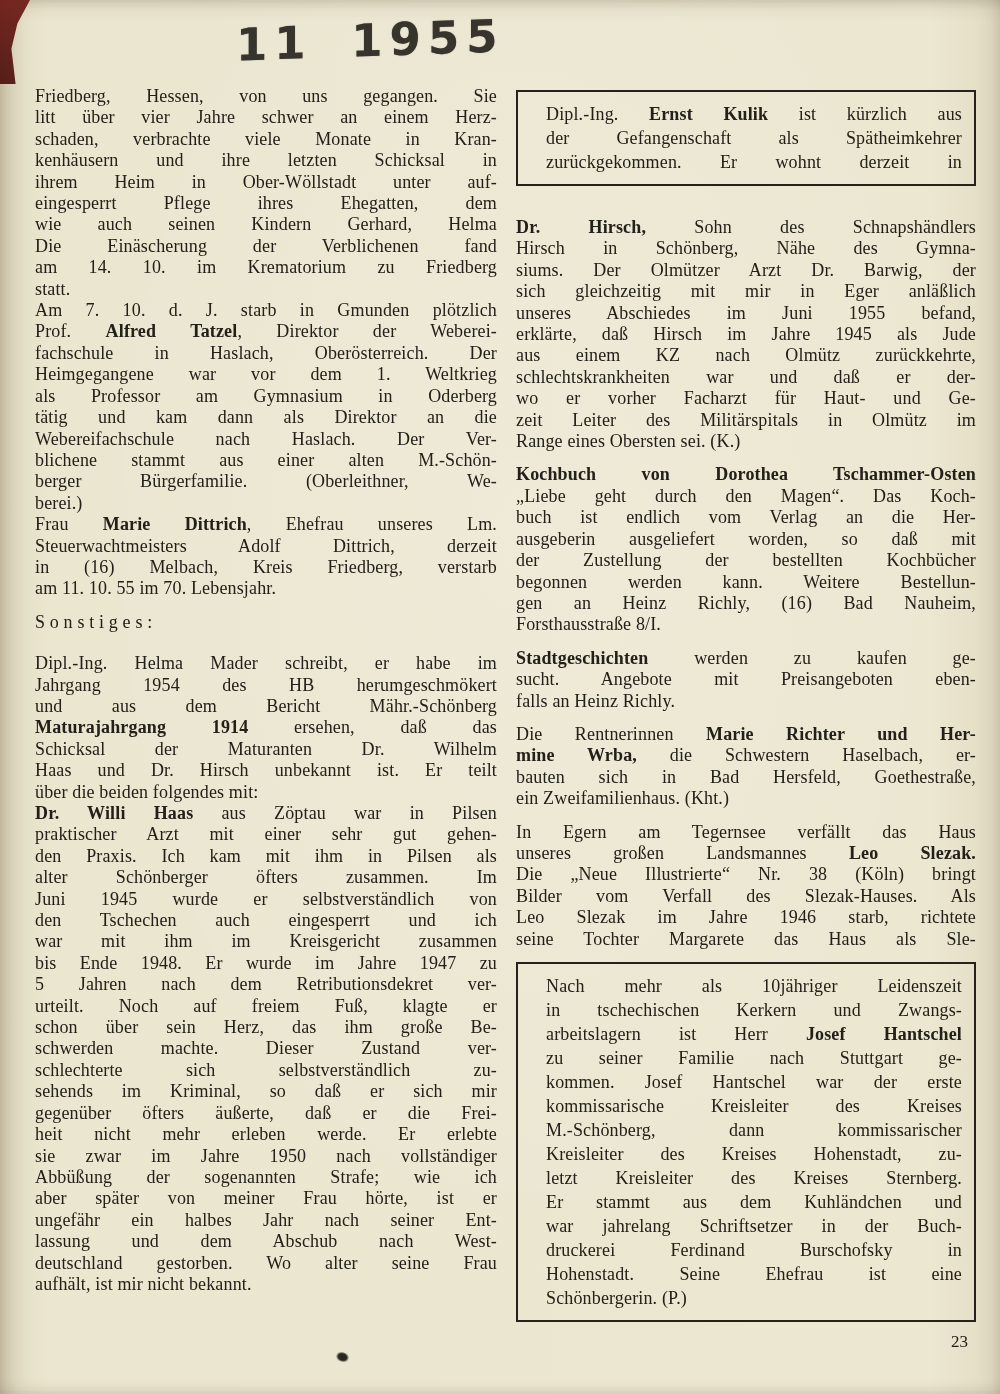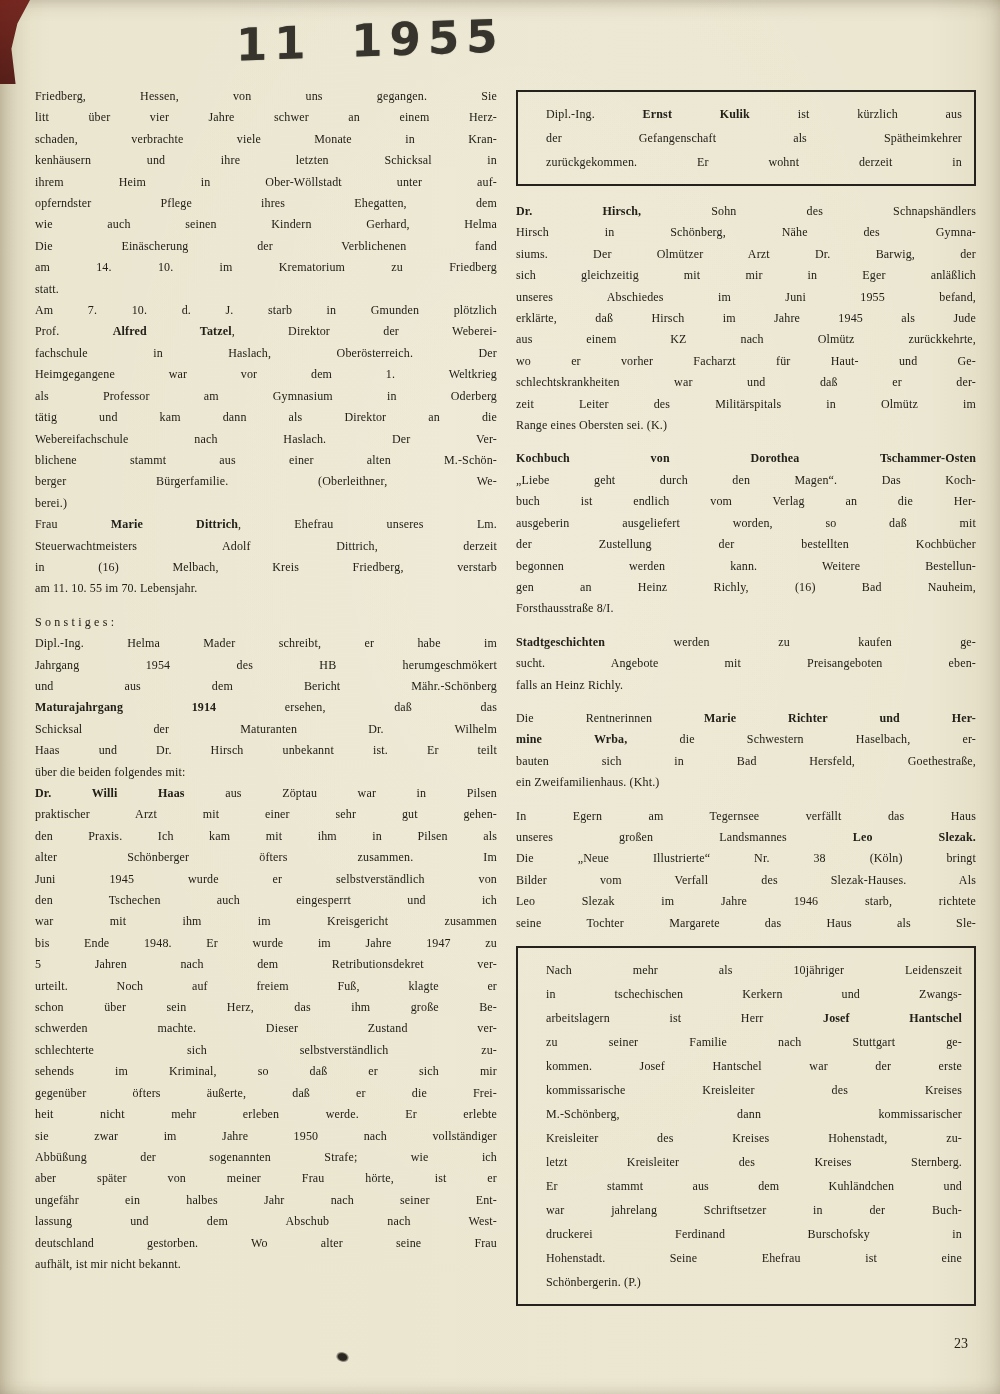--- a/index.html
+++ b/index.html
@@ -35,62 +35,62 @@
     font-weight: 700;
     font-size: 45px;
     letter-spacing: 7px;
     word-spacing: 16px;
     color: #37342d;
     transform: rotate(-2deg) skewX(-2deg);
     text-shadow: 0 0 1px rgba(55,52,45,0.6);
   }
   .col {
     position: absolute;
-    font-size: 12px;
+    font-size: 18px;
     line-height: 21.4px;
     letter-spacing: 0.15px;
   }
   .col-left  { left: 35px;  top: 86px; width: 462px; }
   .col-right { left: 516px; top: 90px; width: 460px; }
   .line { text-align: justify; text-align-last: justify; hyphens: none; }
   .line.ragged { text-align-last: left; }
-  .block.heading { margin: 12px 0 0; }
+  .block.heading { margin: 12px 0 20px; }
   .block.heading .line { text-align-last: left; }
   .col-right .block { margin-bottom: 12px; }
   .block.boxed {
     border: 2px solid var(--box-border, #25221d);
     padding: 10px 12px;
     line-height: 24px;
   }
-  .col-right .block.boxed { margin-bottom: 15px; padding-left: 28px; }
+  .col-right .block.boxed { margin-bottom: 31px; padding-left: 28px; }
   b { font-weight: 700; }
   .page-number {
     position: absolute; right: 32px; bottom: 42px;
-    font-size: 14px;
+    font-size: 17px;
   }
   .smudge {
     position: absolute; left: 336px; top: 1352px; width: 13px; height: 10px;
     background: radial-gradient(ellipse at center, #2a2620 0%, #2a2620 45%, rgba(42,38,32,0) 75%);
     transform: rotate(18deg);
   }
 </style>
 </head>
 <body>
 
 <div class="page">
   <div class="red-corner"></div>
   <div class="stamp">11 1955</div>
   <div class="col col-left">
       <div class="block para">
         <div class="line"><span>Friedberg, Hessen, von uns gegangen. Sie</span></div>
         <div class="line"><span>litt über vier Jahre schwer an einem Herz-</span></div>
         <div class="line"><span>schaden, verbrachte viele Monate in Kran-</span></div>
         <div class="line"><span>kenhäusern und ihre letzten Schicksal in</span></div>
         <div class="line"><span>ihrem Heim in Ober-Wöllstadt unter auf-</span></div>
-        <div class="line"><span>opferndster Pflege ihres Ehegatten, dem</span></div>
+        <div class="line"><span>eingesperrt Pflege ihres Ehegatten, dem</span></div>
         <div class="line"><span>wie auch seinen Kindern Gerhard, Helma</span></div>
         <div class="line"><span>Die Einäscherung der Verblichenen fand</span></div>
         <div class="line"><span>am 14. 10. im Krematorium zu Friedberg</span></div>
         <div class="line ragged"><span>statt.</span></div>
       </div>
       <div class="block para">
         <div class="line"><span>Am 7. 10. d. J. starb in Gmunden plötzlich</span></div>
         <div class="line"><span>Prof. </span><b>Alfred Tatzel</b><span>, Direktor der Weberei-</span></div>
         <div class="line"><span>fachschule in Haslach, Oberösterreich. Der</span></div>
         <div class="line"><span>Heimgegangene war vor dem 1. Weltkrieg</span></div>
@@ -152,22 +152,22 @@
         <div class="line"><span>zurückgekommen. Er wohnt derzeit in</span></div>
       </div>
       <div class="block para">
         <div class="line"><b>Dr. Hirsch,</b><span> Sohn des Schnapshändlers</span></div>
         <div class="line"><span>Hirsch in Schönberg, Nähe des Gymna-</span></div>
         <div class="line"><span>siums. Der Olmützer Arzt Dr. Barwig, der</span></div>
         <div class="line"><span>sich gleichzeitig mit mir in Eger anläßlich</span></div>
         <div class="line"><span>unseres Abschiedes im Juni 1955 befand,</span></div>
         <div class="line"><span>erklärte, daß Hirsch im Jahre 1945 als Jude</span></div>
         <div class="line"><span>aus einem KZ nach Olmütz zurückkehrte,</span></div>
+        <div class="line"><span>schlechtskrankheiten war und daß er der-</span></div>
         <div class="line"><span>wo er vorher Facharzt für Haut- und Ge-</span></div>
-        <div class="line"><span>schlechtskrankheiten war und daß er der-</span></div>
         <div class="line"><span>zeit Leiter des Militärspitals in Olmütz im</span></div>
         <div class="line ragged"><span>Range eines Obersten sei. (K.)</span></div>
       </div>
       <div class="block para">
         <div class="line"><b>Kochbuch von Dorothea Tschammer-Osten</b></div>
         <div class="line"><span>„Liebe geht durch den Magen“. Das Koch-</span></div>
         <div class="line"><span>buch ist endlich vom Verlag an die Her-</span></div>
         <div class="line"><span>ausgeberin ausgeliefert worden, so daß mit</span></div>
         <div class="line"><span>der Zustellung der bestellten Kochbücher</span></div>
         <div class="line"><span>begonnen werden kann. Weitere Bestellun-</span></div>

